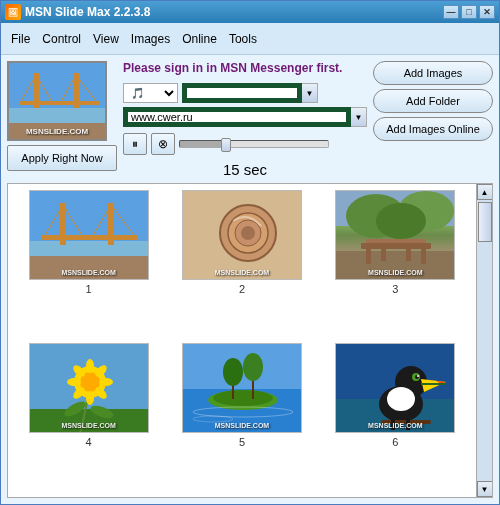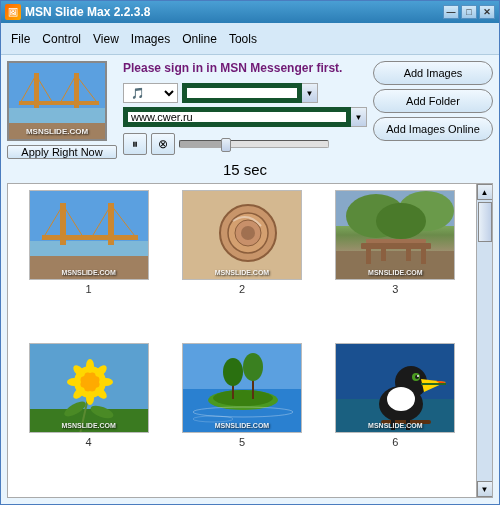--- a/index.html
+++ b/index.html
@@ -170,21 +170,21 @@
       border-radius: 12px;
       font-size: 11px;
       cursor: pointer;
       text-align: center;
       display: flex;
       align-items: center;
       justify-content: center;
     }
     .apply-btn {
       width: 110px;
-      height: 14px;
+      height: 26px;
       background: linear-gradient(to bottom, #f0f8ff, #d0e4f4);
       border: 1px solid #888;
       border-radius: 2px;
       font-size: 11px;
       cursor: pointer;
       display: flex;
       align-items: center;
       justify-content: center;
     }
     .playback-row {

